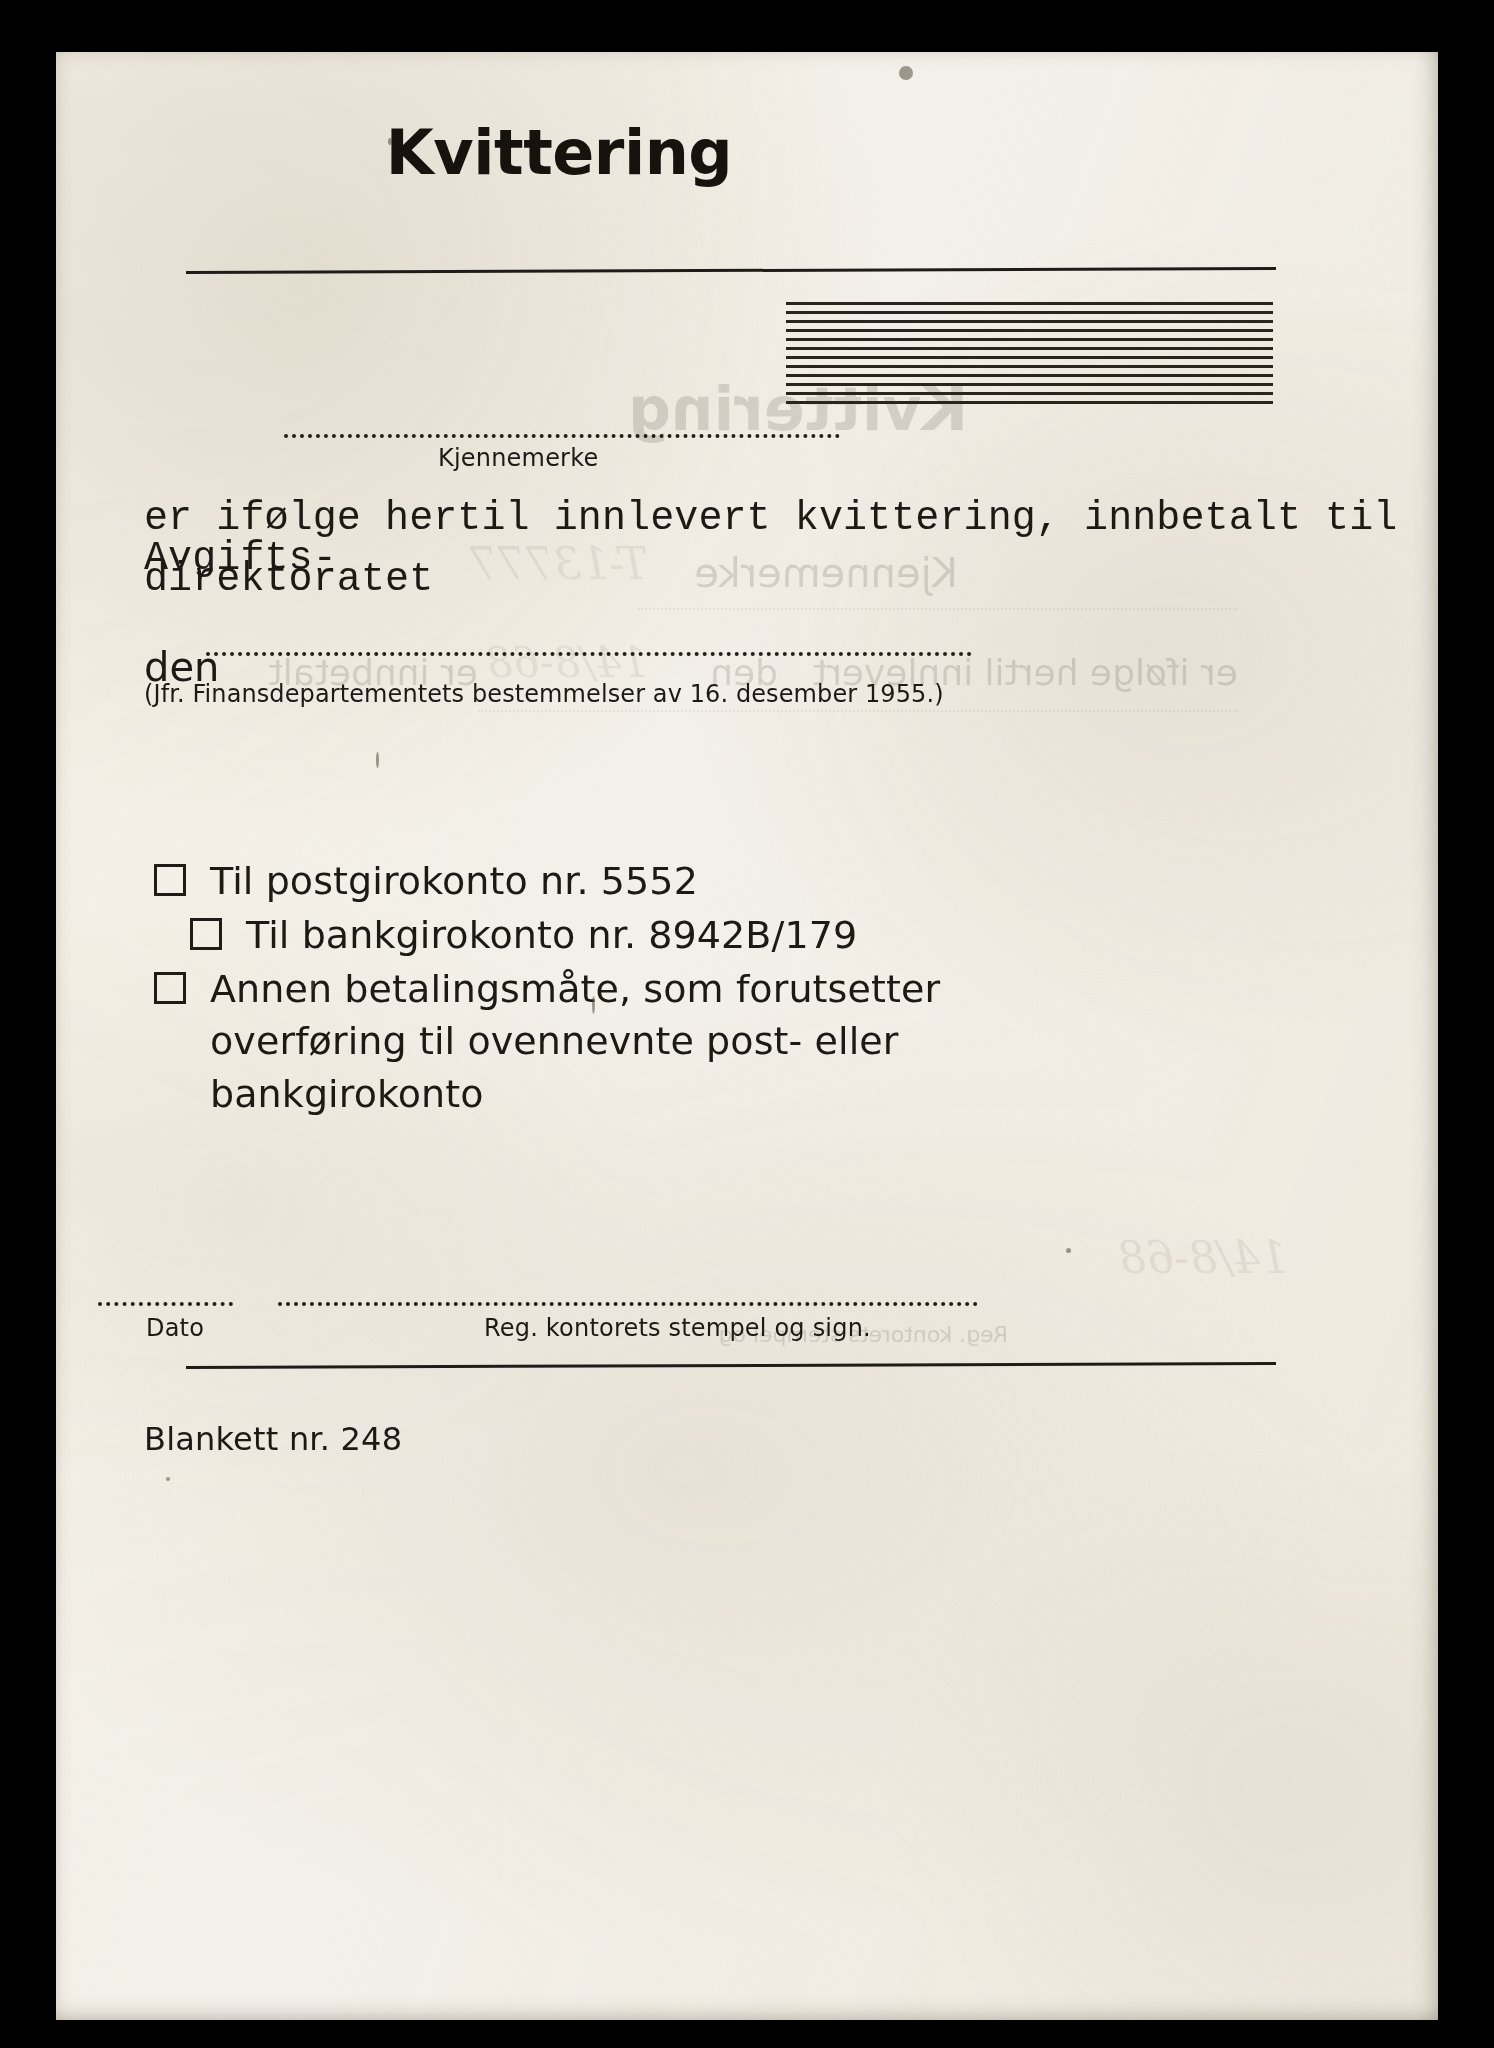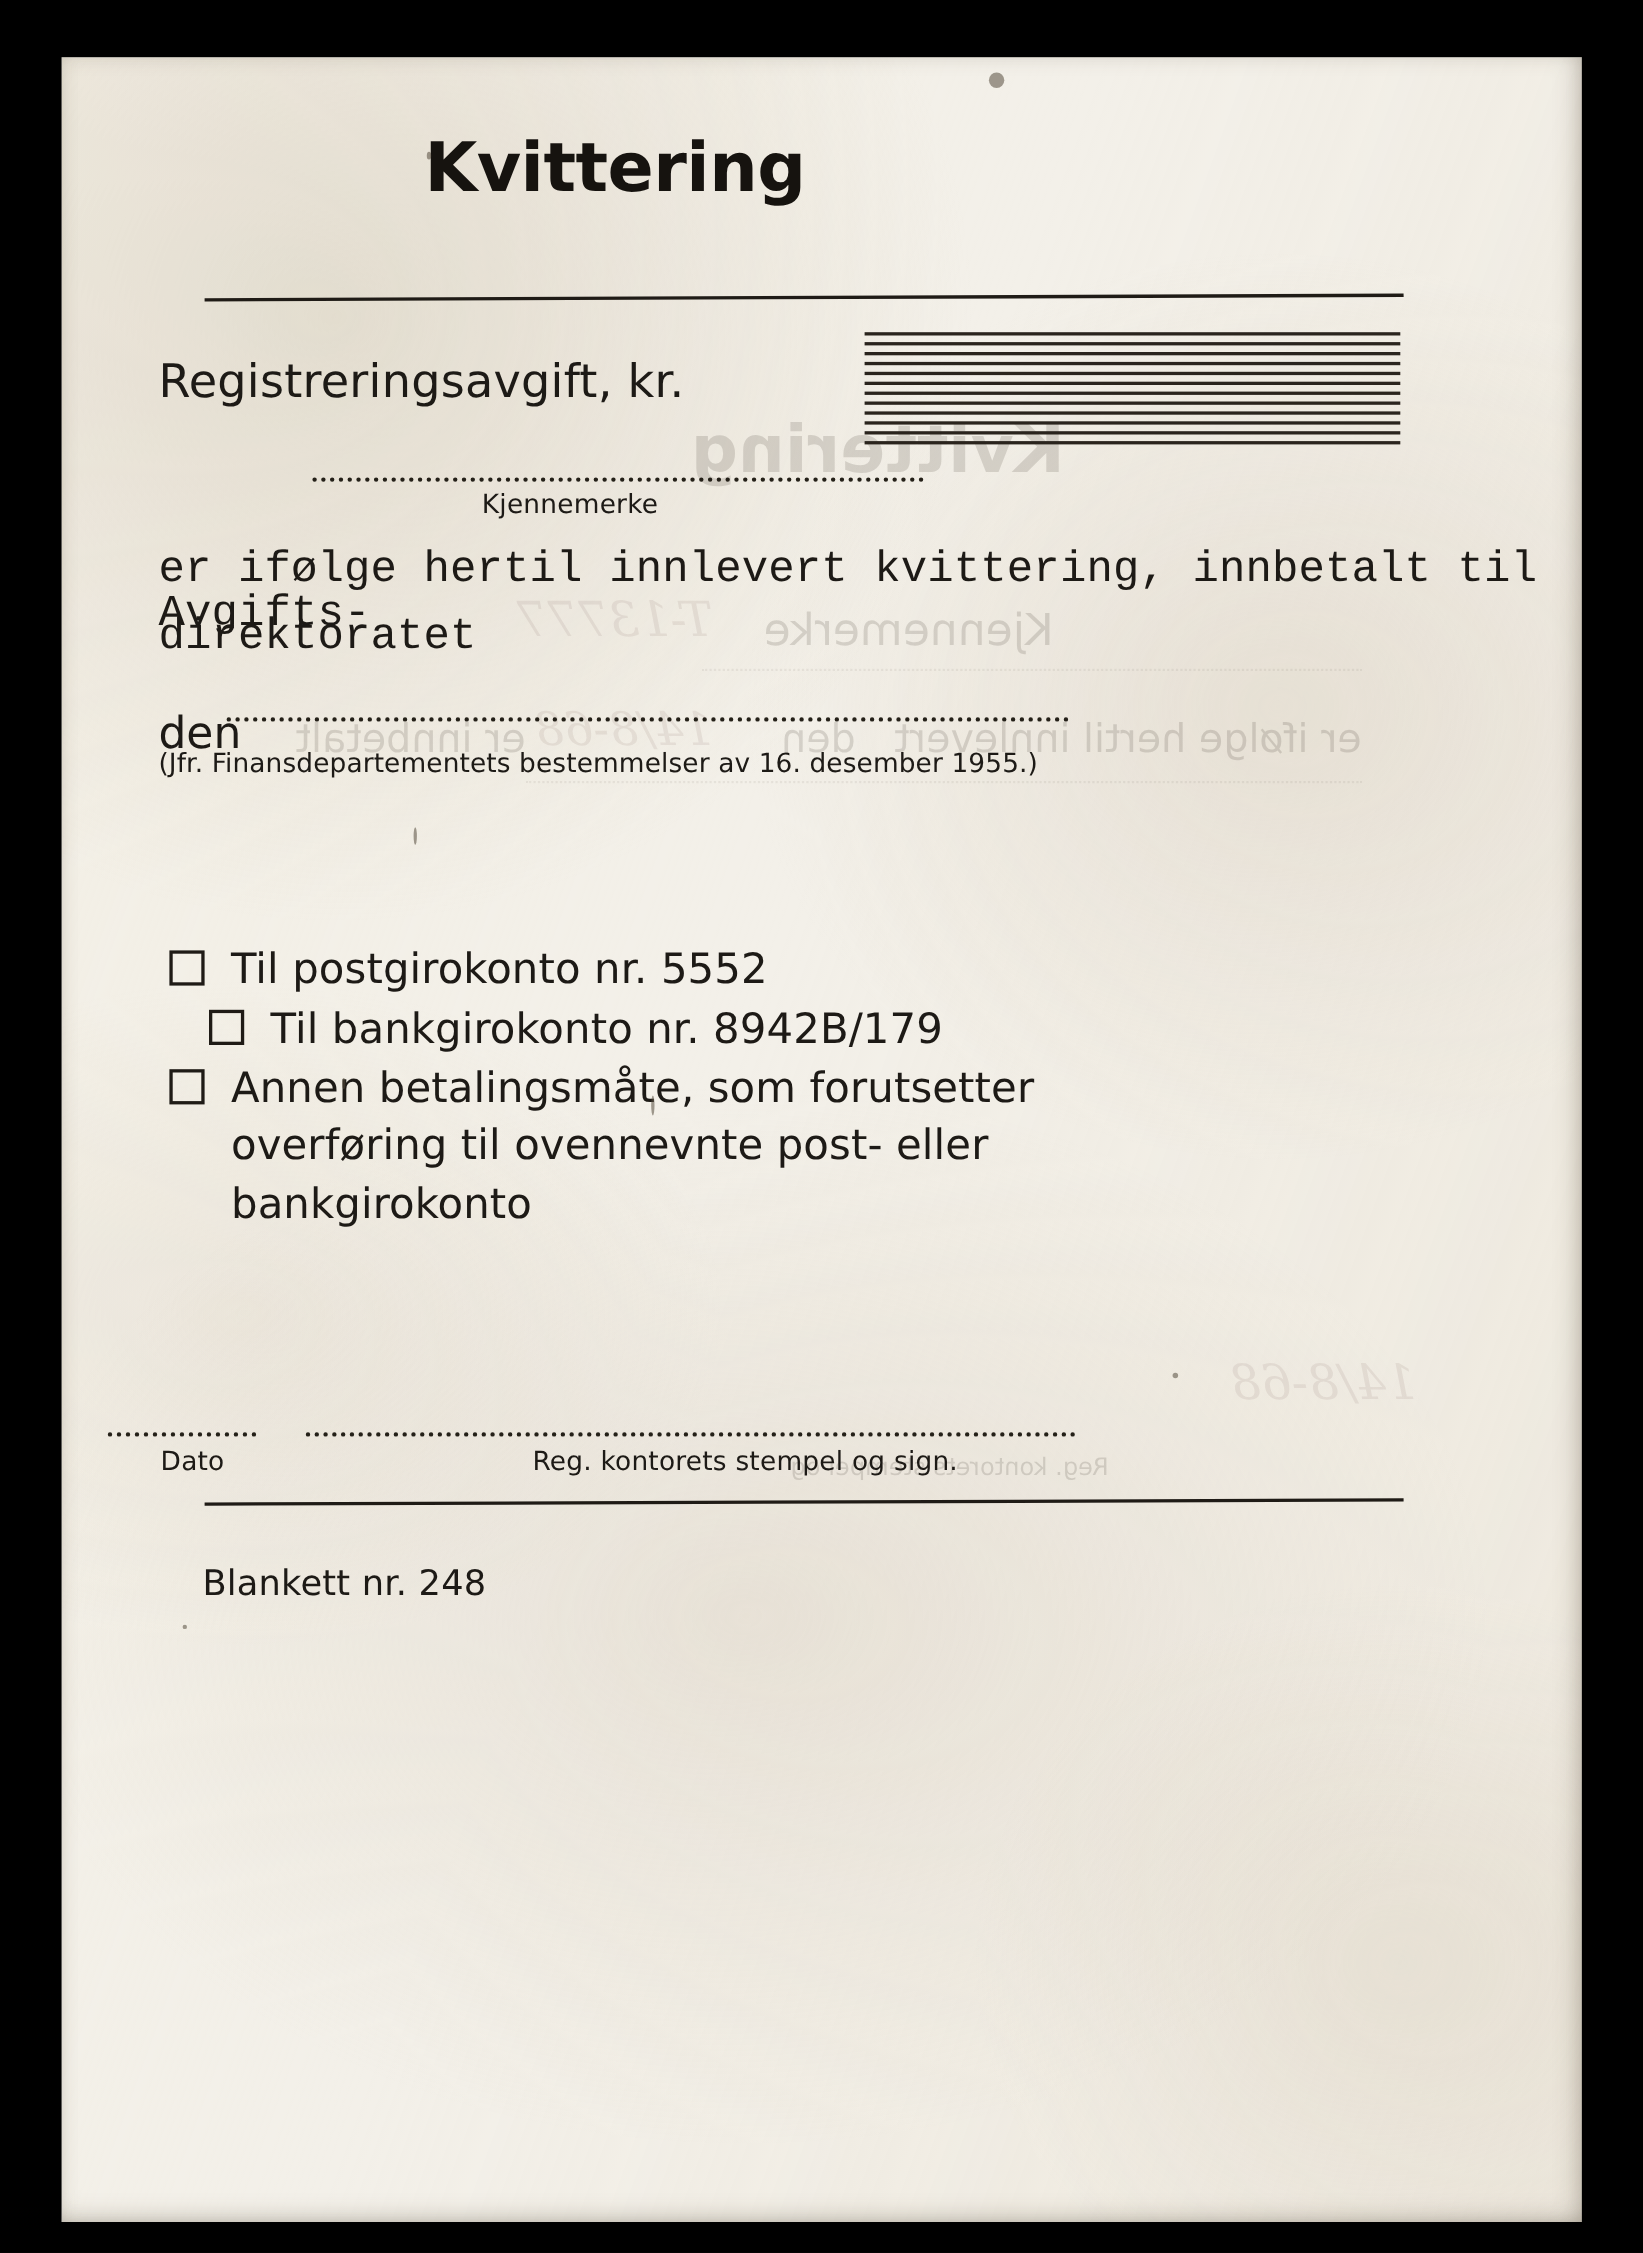--- a/index.html
+++ b/index.html
@@ -233,21 +233,20 @@
     letter-spacing: .1px;
     max-width: 800px;
   }
 
   .blankett {
     position: absolute;
     left: 88px;
     top: 1368px;
     font-size: 32px;
     letter-spacing: .2px;
-    margin-left: 40px;
   }
 
   
   .speck { position: absolute; background: #564c3e; border-radius: 50%; z-index: 4; opacity: .55; }
 </style>
 </head>
 <body>
 
 <div id="scan">
 
@@ -270,21 +269,20 @@
       <div class="ghost-dots" style="left:200px; top:556px; width:600px;"></div>
       <div class="ghost-dots" style="left:200px; top:658px; width:760px;"></div>
     </div>
 
     <div class="content">
 
       <div class="title">Kvittering</div>
 
       <div class="rule top"></div>
 
-      <div class="lbl-amount">Registreringsavgift, kr.</div>
 
       <div class="ruled-box">
         <div class="rl" style="top:0px;"></div>
         <div class="rl" style="top:9px;"></div>
         <div class="rl" style="top:18px;"></div>
         <div class="rl" style="top:27px;"></div>
         <div class="rl" style="top:36px;"></div>
         <div class="rl" style="top:45px;"></div>
         <div class="rl" style="top:54px;"></div>
         <div class="rl" style="top:63px;"></div>

